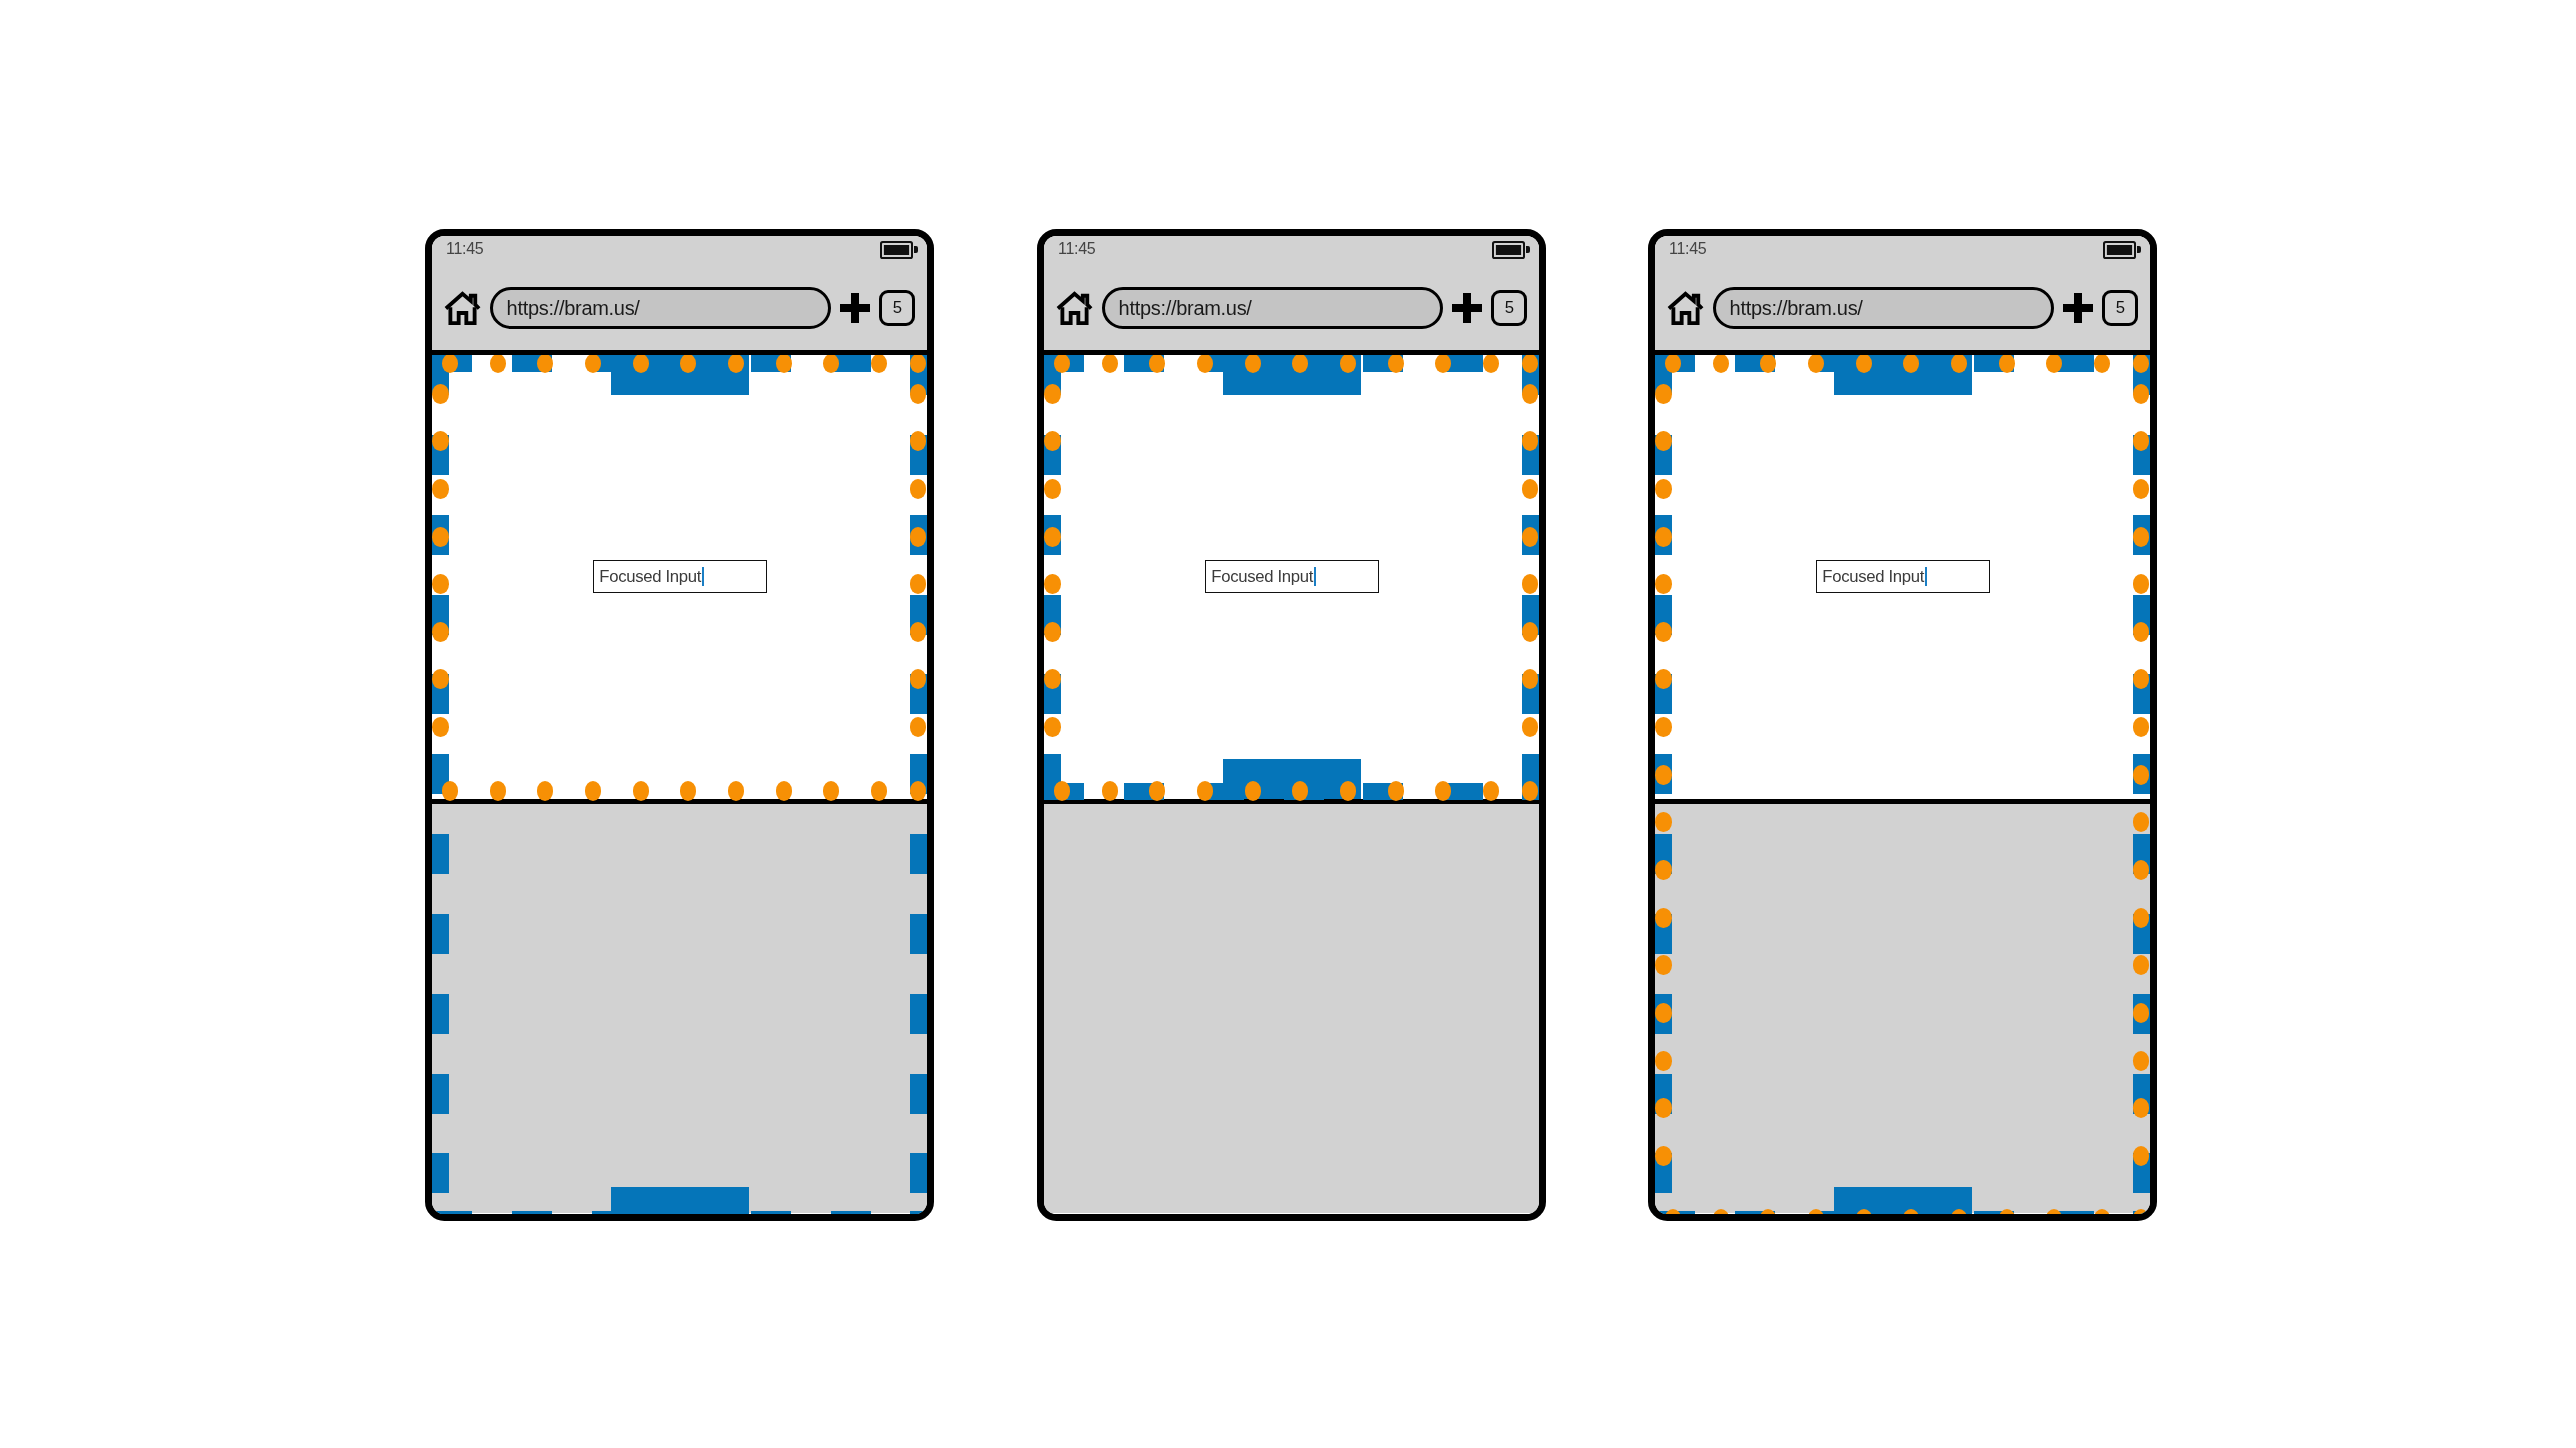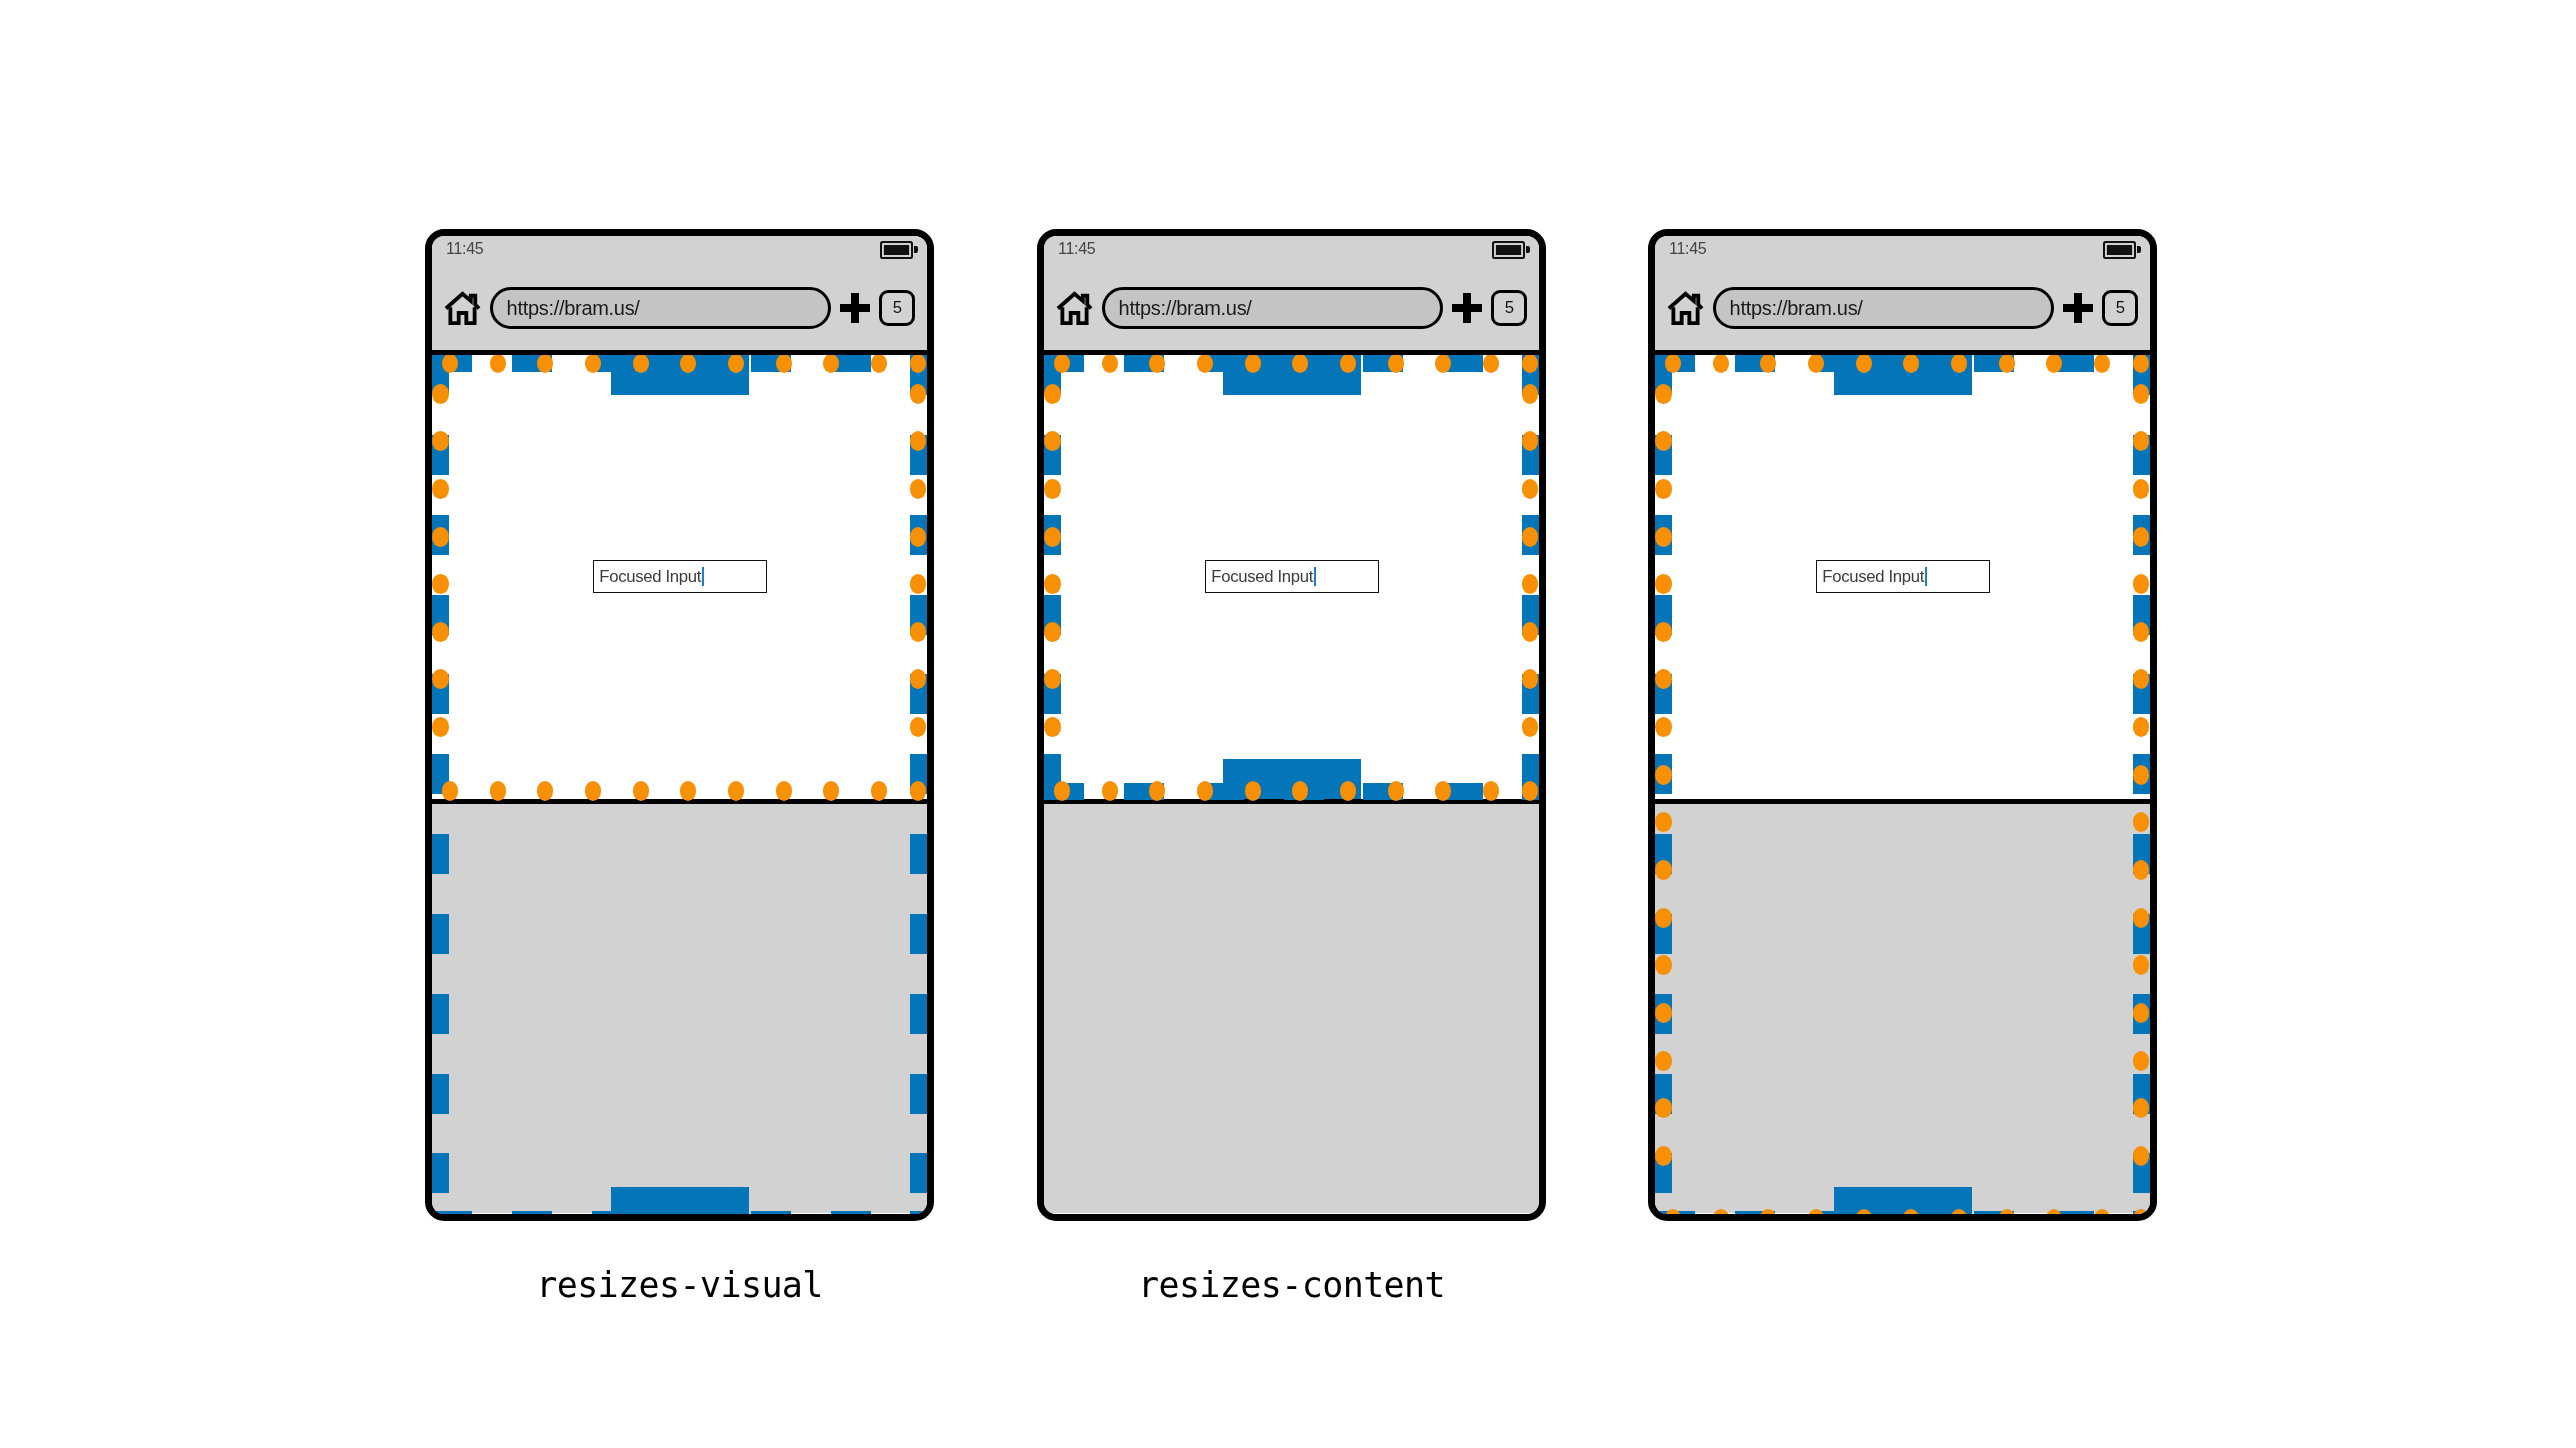--- a/index.html
+++ b/index.html
@@ -349,21 +349,20 @@
             <div class="dot" style="left: 486px; top: 8.4px;"></div>
             <div class="dot" style="left: 486px; top: 436px;"></div>
           </div>
         <div class="focused-input" style="top: 205px;">
           <span class="txt">Focused Input</span>
             <span class="caret"></span>
         </div>
       </div>
 
     </div>
-    <div class="caption">resizes-visual</div>
   </div>
 
   <div class="figure fig-1">
     <div class="phone">
 
       <div class="chrome">
         <div class="statusbar">
           <div class="clock">11:45</div>
           <div class="battery"></div>
         </div>
@@ -459,21 +458,20 @@
             <div class="dot" style="left: 486px; top: 8.4px;"></div>
             <div class="dot" style="left: 486px; top: 436px;"></div>
           </div>
         <div class="focused-input" style="top: 205px;">
           <span class="txt">Focused Input</span>
             <span class="caret"></span>
         </div>
       </div>
 
     </div>
-    <div class="caption">resizes-content</div>
   </div>
 
   <div class="figure fig-2">
     <div class="phone">
 
       <div class="chrome">
         <div class="statusbar">
           <div class="clock">11:45</div>
           <div class="battery"></div>
         </div>

